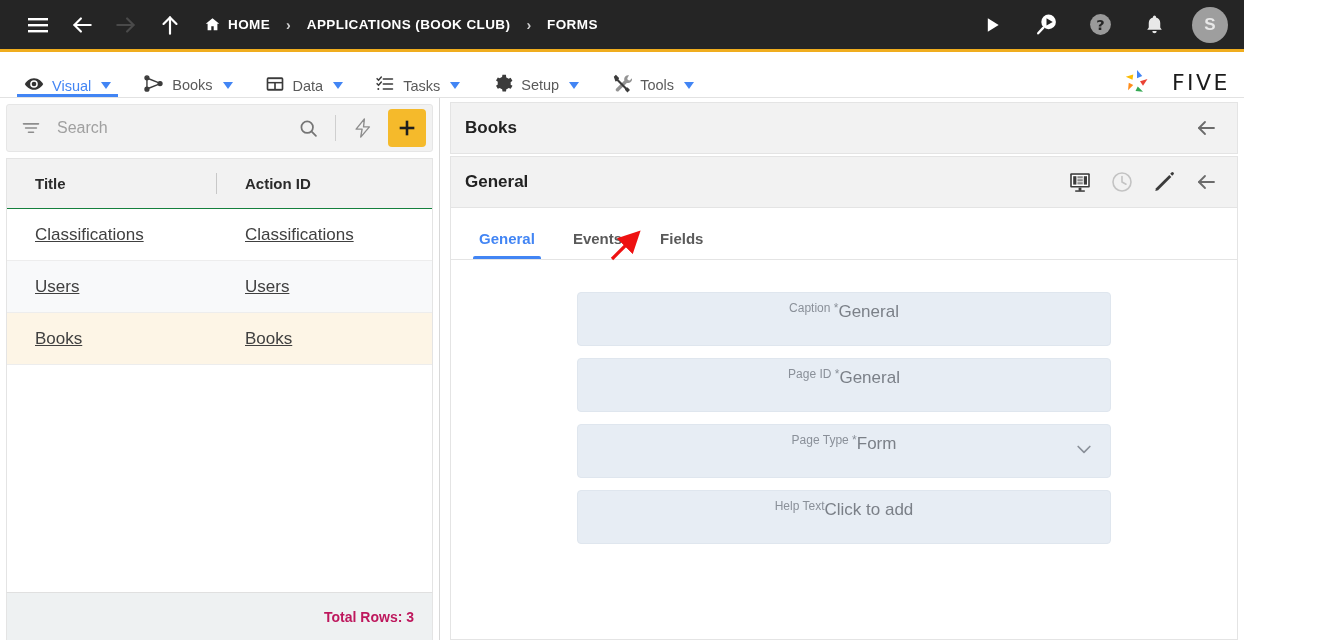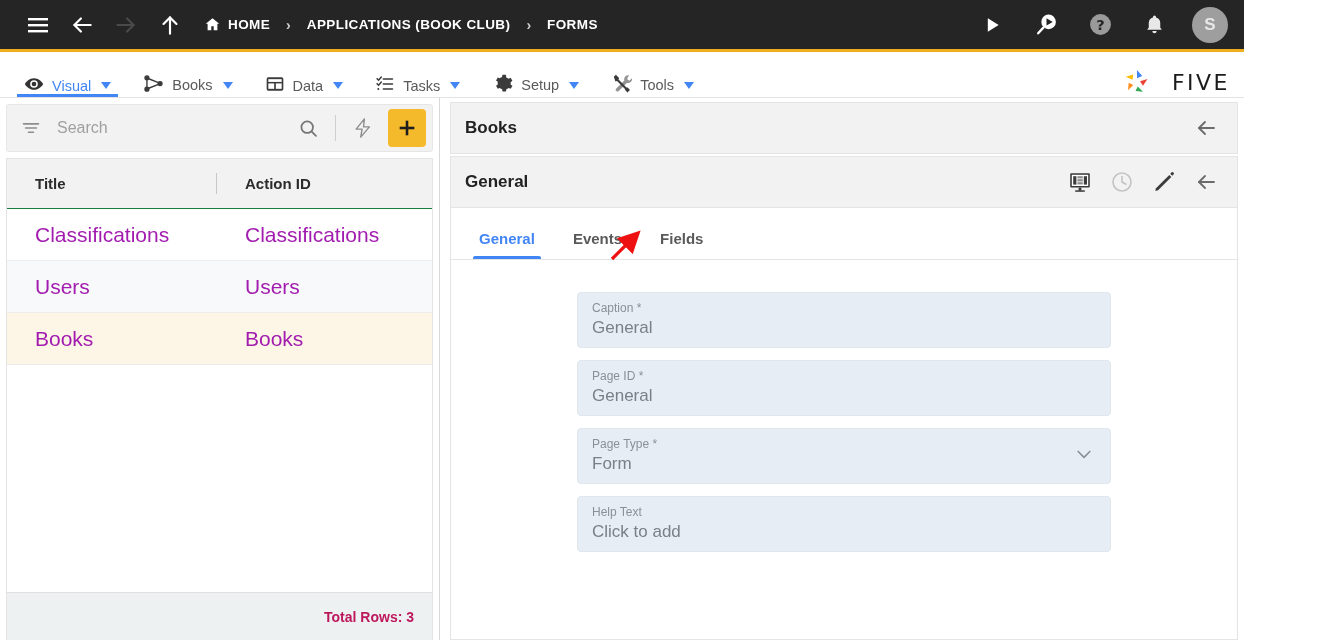--- a/index.html
+++ b/index.html
@@ -83,21 +83,21 @@
     height: 50px; background: #f2f2f2; display: flex; align-items: center;
     border-bottom: 1px solid #15803d; flex: 0 0 50px;
   }
   .gh-cell { font-size: 15px; font-weight: bold; color: #2b2b2b; padding-left: 28px; display: flex; align-items: center; height: 100%; }
   .gh-cell.c1 { width: 210px; position: relative; }
   .gh-cell.c1::after { content: ""; position: absolute; right: 0; top: 14px; bottom: 14px; width: 1px; background: #c8c8c8; }
   .grid-body { flex: 1; overflow-y: auto; background: #fff; }
   .grow { height: 52px; display: flex; align-items: center; border-bottom: 1px solid #ededed; cursor: pointer; }
   .grow.alt { background: #f8f9fa; }
   .grow.selected { background: #fdf5e6; }
-  .gc { font-size: 21px; color: #a21caf; padding-left: 28px; width: 210px; white-space: nowrap; overflow: hidden; }
+  .gc { font-size: 17px; color: #404040; padding-left: 28px; width: 210px; white-space: nowrap; overflow: hidden; text-decoration: underline; }
   .grid-foot {
     height: 48px; flex: 0 0 48px; background: #eef1f2; border-top: 1px solid #e0e0e0;
     display: flex; align-items: center; justify-content: flex-end; padding-right: 18px;
     margin: 0 6px 0 6px; border-left: 1px solid #e4e4e4; border-right: 1px solid #e4e4e4;
   }
   .total-rows { font-size: 14px; font-weight: bold; color: #be185d; }
 
   
   .right-panel { flex: 1; display: flex; flex-direction: column; background: #fff; padding: 4px 6px 0 10px; overflow: hidden; }
   .rp-header {
@@ -114,21 +114,21 @@
     padding: 0 14px 12px 14px; font-size: 15px; font-weight: bold; color: #5a5a5a;
     cursor: pointer; position: relative; margin-right: 10px;
   }
   .tab.active { color: #4285f4; }
   .tab.active::after { content: ""; position: absolute; left: 8px; right: 8px; bottom: 0; height: 3px; background: #4285f4; border-radius: 2px 2px 0 0; }
 
   .form-area { flex: 1; padding: 32px 0 0 0; display: flex; flex-direction: column; align-items: center; overflow-y: auto; }
   .field {
     width: 534px; min-height: 54px; background: #e7edf4; border: 1px solid #dfe6ee; border-radius: 4px;
     padding: 8px 14px 8px 14px; margin-bottom: 12px; position: relative; cursor: pointer;
-    display: flex; flex-direction: column; justify-content: center;
+    display: flex; flex-direction: row; justify-content: center;
   }
   .f-label { font-size: 12px; color: #8a9099; line-height: 15px; margin-bottom: 1px; }
   .f-value { font-size: 17px; color: #7b8088; line-height: 22px; }
   .f-chevron { position: absolute; right: 16px; top: 50%; transform: translateY(-50%); }
 
   
   .annot { position: absolute; left: 0; top: 0; width: 1320px; height: 640px; pointer-events: none; }
 </style>
 </head>
 <body>

